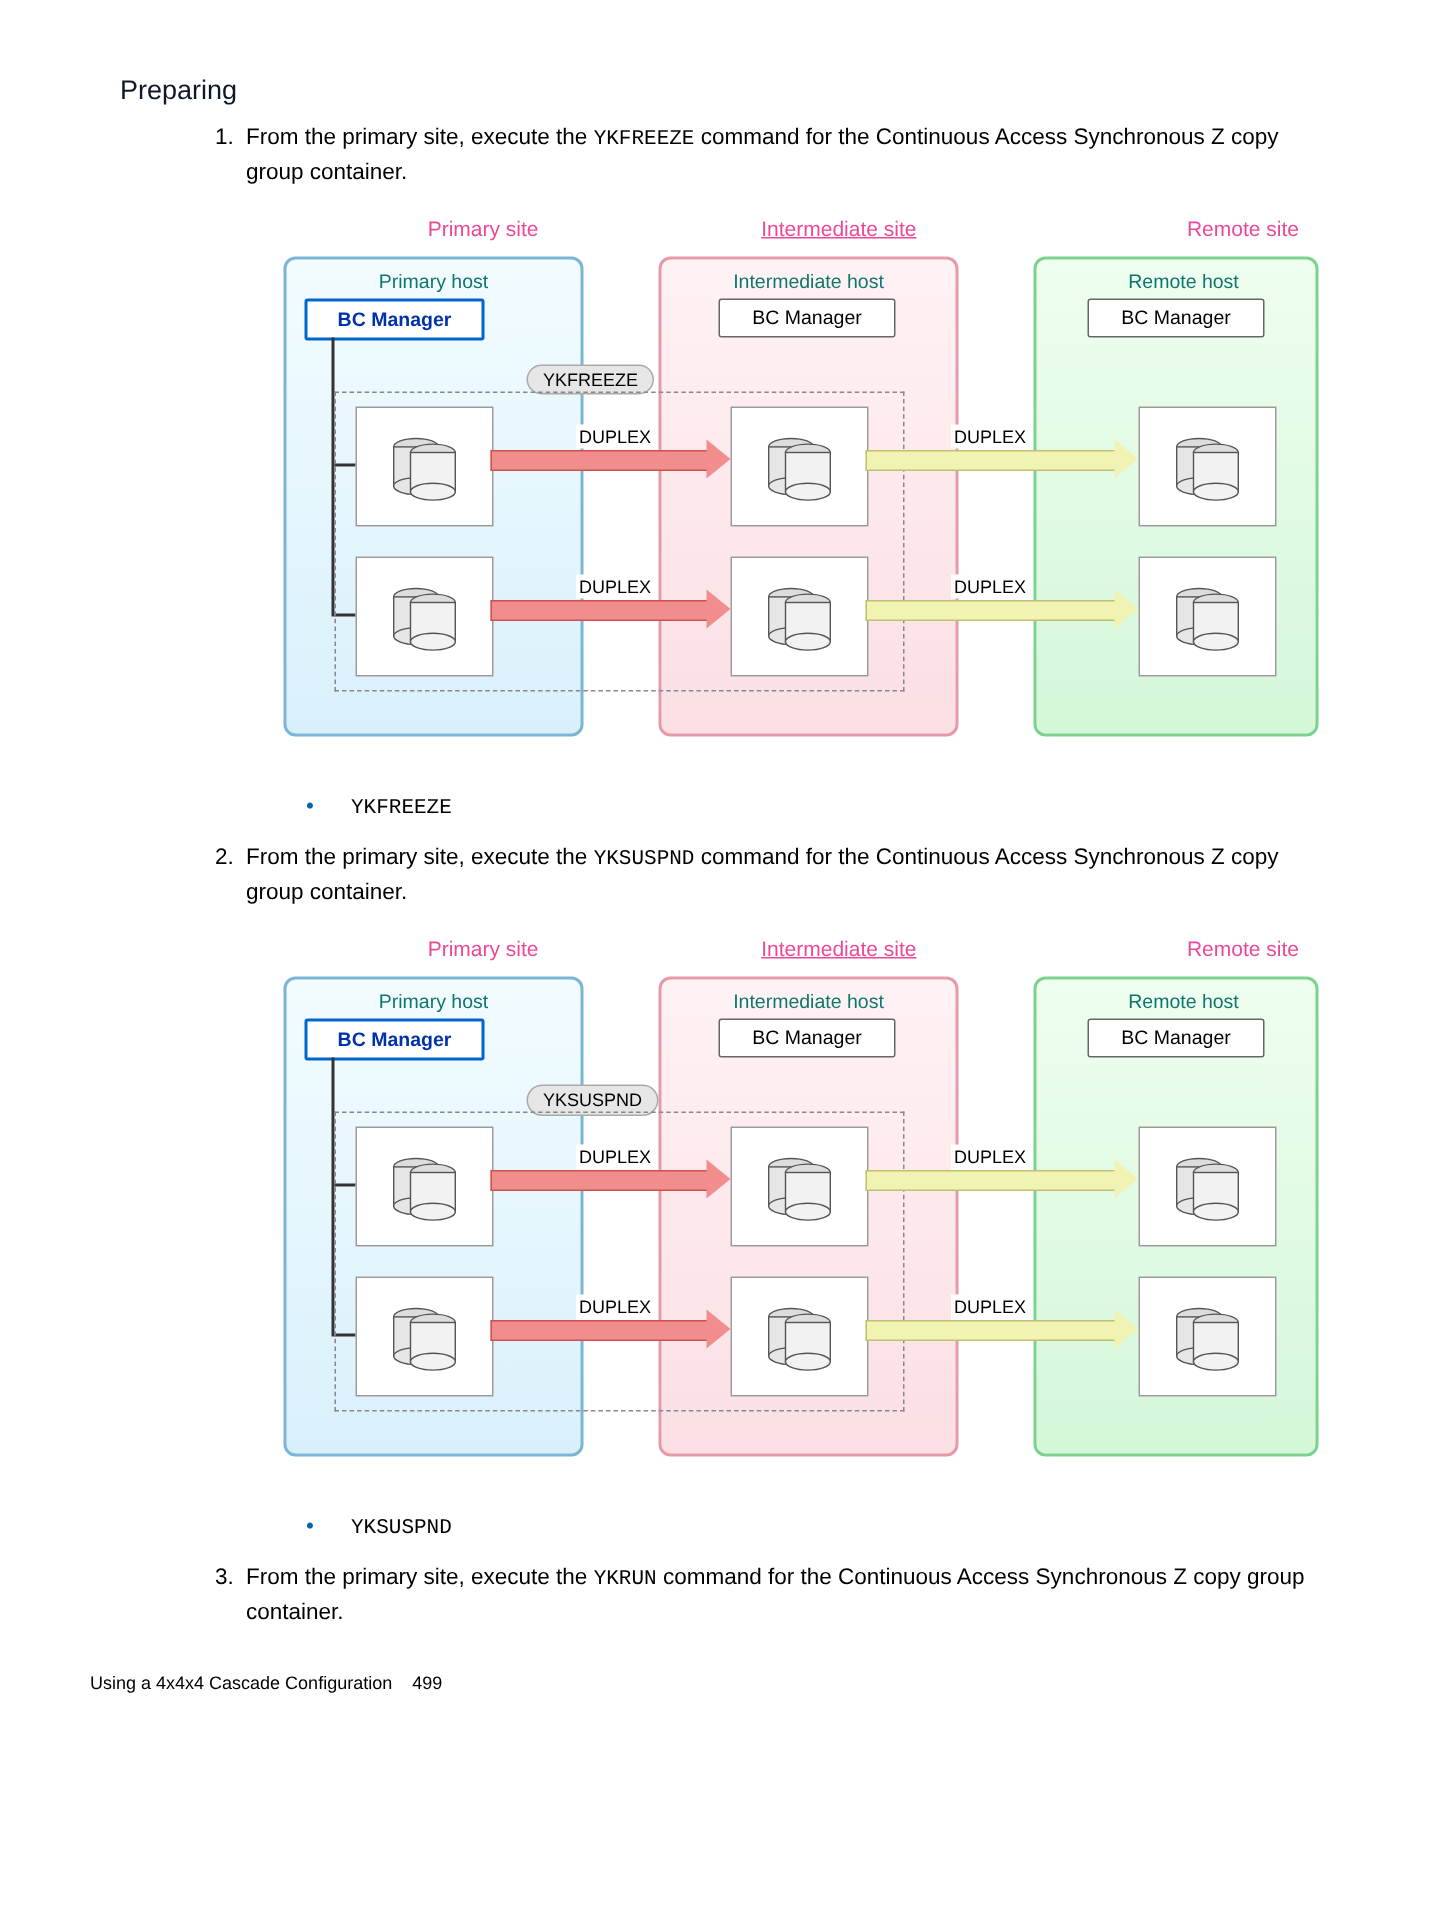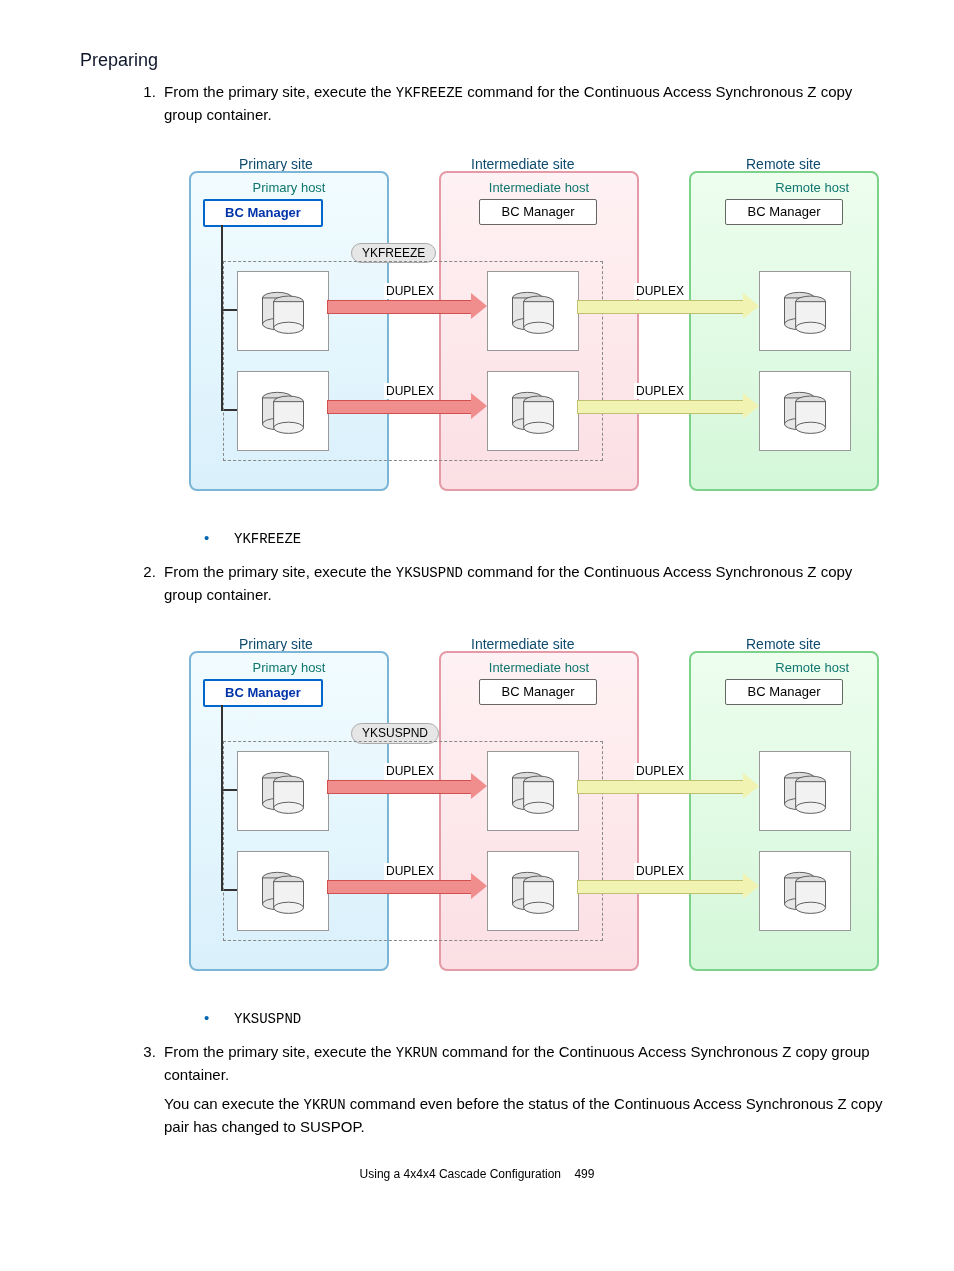--- a/index.html
+++ b/index.html
@@ -39,44 +39,43 @@
     list-style: none;
   }
   .bullet-list li::before {
     content: "•";
     color: #0066b3;
     display: inline-block;
     width: 24px;
   }
   .bullet-list code { margin-left: 6px; }
   .footer {
-    text-align: center;
+    text-align: left;
     font-size: 12px;
     margin-top: 30px;
     color: #000;
   }
   .pagenum { margin-left: 10px; }
 
   
   .diagram {
     position: relative;
     width: 680px;
     height: 360px;
     margin: 18px auto 10px auto;
   }
   .site-label {
     position: absolute;
     top: 0;
-    text-align: left;
+    text-align: right;
     font-size: 14px;
-    color: #0c4a6e;
-    margin-top: 12px;
+    color: #ec4899;
   }
   .site-label.primary { left: 50px; width: 120px; }
-  .site-label.inter   { left: 282px; width: 140px; }
+  .site-label.inter   { left: 282px; width: 140px; text-decoration: underline; }
   .site-label.remote  { left: 557px; width: 120px; }
 
   .site-box {
     position: absolute;
     top: 28px;
     height: 320px;
     border: 2px solid;
     border-radius: 8px;
     box-sizing: border-box;
   }
@@ -86,21 +85,21 @@
 
   .host-label {
     position: absolute;
     top: 36px;
     text-align: center;
     font-size: 13px;
     color: #0f766e;
   }
   .host-label.primary { left: 40px; width: 120px; }
   .host-label.inter   { left: 290px; width: 120px; }
-  .host-label.remote  { left: 540px; width: 120px; text-align: right; }
+  .host-label.remote  { left: 540px; width: 120px; }
 
   .bcm {
     position: absolute;
     top: 56px;
     width: 116px;
     height: 24px;
     border: 1px solid #666;
     background: #fff;
     border-radius: 2px;
     font-size: 13px;
@@ -428,23 +427,20 @@
 
     <ul class="bullet-list">
       <li><code class="cmd">YKSUSPND</code></li>
     </ul>
   </li>
 
   <li>
     <span class="step-text">
       <span>From the primary site, execute the </span><code class="cmd">YKRUN</code><span> command for the Continuous Access Synchronous Z copy group container.</span>
     </span>
-    <p style="margin:8px 0 0 0; line-height:1.4;">
-      <span>You can execute the </span><code class="cmd">YKRUN</code><span> command even before the status of the Continuous Access Synchronous Z copy pair has changed to SUSPOP.</span>
-    </p>
   </li>
 
 </ol>
 
 <div class="footer">
   <span>Using a 4x4x4 Cascade Configuration</span>
   <span class="pagenum">499</span>
 </div>
 
 </body></html>

